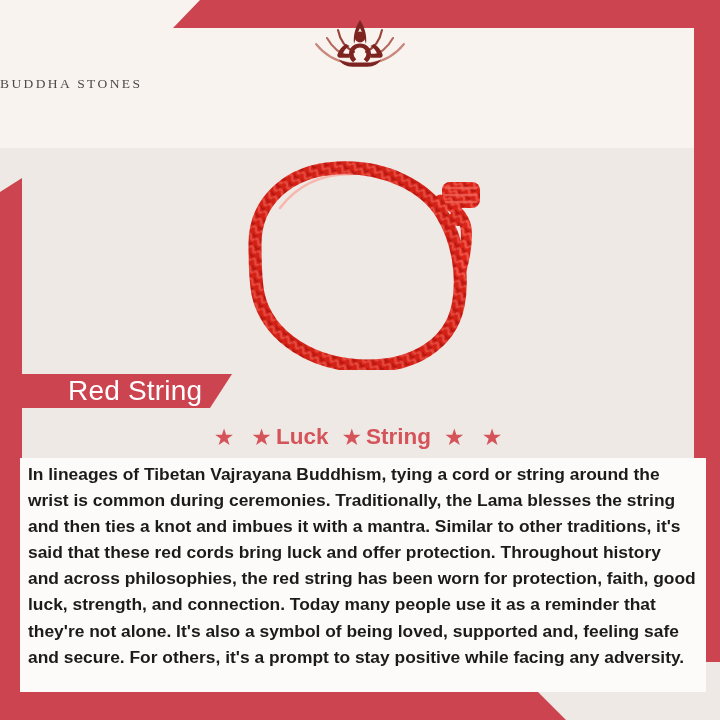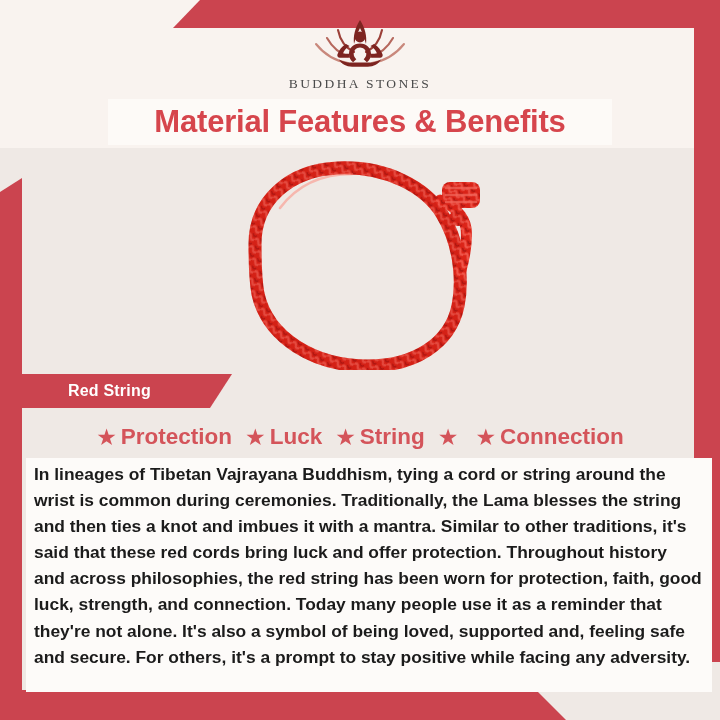--- a/index.html
+++ b/index.html
@@ -38,21 +38,21 @@
     clip-path:polygon(0 14px, 22px 0, 22px 542px, 0 542px);
   }
   .frame-bottom{
     position:absolute;left:0;bottom:0;width:720px;height:30px;
     background:#cb444f;
     clip-path:polygon(0 0, 536px 0, 566px 30px, 0 30px);
   }
   
   .logo{
     position:absolute;left:0;top:14px;width:720px;
-    text-align:center;
+    text-align:left;
   }
   .logo svg{display:block;margin:0 auto;}
   .logo-word{
     margin-top:2px;
     font-family:"Liberation Serif","DejaVu Serif",serif;
     font-size:13.5px;letter-spacing:2.4px;
     color:#4a4a4a;
   }
   
   .title-banner{
@@ -71,21 +71,21 @@
   }
   .photo svg{position:absolute;left:0;top:0;}
   
   .tag{
     position:absolute;left:22px;top:374px;width:210px;height:34px;
     background:#cb444f;
     clip-path:polygon(0 0, 210px 0, 188px 34px, 0 34px);
     display:flex;align-items:center;
   }
   .tag-label{
-    margin-left:46px;font-size:16px;font-weight:bold;color:#ffffff;
+    margin-left:46px;font-size:28px;font-weight:normal;color:#ffffff;
     letter-spacing:0.2px;
   }
   
   .features{
     position:absolute;left:22px;top:418px;width:676px;height:38px;
     display:flex;align-items:center;justify-content:center;
     gap:0px;
   }
   .feature{
     display:flex;align-items:center;
@@ -93,21 +93,21 @@
     white-space:nowrap;
     margin-right:13px;
   }
   .feature:last-child{margin-right:0;}
   .star{
     color:#d4545a;font-size:23px;line-height:1;margin-right:4px;
     display:inline-block;
   }
   
   .body-panel{
-    position:absolute;left:26px;top:458px;width:686px;height:234px;
+    position:absolute;left:20px;top:458px;width:686px;height:234px;
     background:#fdfbf9;
     padding:0;
   }
   .body-text{
     position:absolute;left:8px;top:3px;width:668px;
     font-size:17.4px;line-height:26.1px;color:#1b1b1b;
     font-weight:600;
     text-align:left;
   }
 </style>
@@ -141,23 +141,20 @@
           <path d="M66 29.5 c-6.5 0-11 4.6-11 10.5 0 3.4 1.6 6.4 4.1 8.3 l3.2-3.1 c-1.6-1.3-2.6-3.2-2.6-5.2 0-3.7 2.8-6.5 6.3-6.5 s6.3 2.8 6.3 6.5 c0 2-1 3.9-2.6 5.2 l3.2 3.1 c2.5-1.9 4.1-4.9 4.1-8.3 0-5.9-4.5-10.5-11-10.5 z"></path>
           <path d="M52 30 c-4.2 2.2-7.2 6.2-8.6 10.6 -0.5 1.7 0.7 3.2 2.3 3.2 h8.9 l1.5-4.1 h-7.2 c1.2-3.3 3.5-6.1 6.6-7.7 z"></path>
           <path d="M80 30 c4.2 2.2 7.2 6.2 8.6 10.6 0.5 1.7-0.7 3.2-2.3 3.2 h-8.9 l-1.5-4.1 h7.2 c-1.2-3.3-3.5-6.1-6.6-7.7 z"></path>
           <path d="M45 45.5 c2.2 4.3 7.3 7.2 13.2 7.2 h15.6 c5.9 0 11-2.9 13.2-7.2 -3.4 2.1-7.6 3.1-12.1 3.1 h-17.8 c-4.5 0-8.7-1-12.1-3.1 z"></path>
         </g>
       </svg>
     </span>
     <div class="logo-word">BUDDHA STONES</div>
   </div>
 
-  <div class="title-banner">
-    <div class="title-text">Material Features &amp; Benefits</div>
-  </div>
 
   <div class="photo">
     <svg width="672" height="222" viewBox="0 0 672 222">
       <defs>
         <linearGradient id="cordG" x1="0" y1="0" x2="1" y2="1">
           <stop offset="0%" stop-color="#ea3b2c"></stop>
           <stop offset="50%" stop-color="#d81f1a"></stop>
           <stop offset="100%" stop-color="#c01813"></stop>
         </linearGradient>
         <pattern id="braid" width="9" height="9" patternUnits="userSpaceOnUse" patternTransform="rotate(35)">
@@ -201,36 +198,34 @@
     </svg>
   </div>
 
   <div class="tag">
     <span class="tag-label">Red String</span>
   </div>
 
   <div class="features">
     <span class="feature">
       <span class="star">★</span>
-      <span>Protection</span>
     </span>
     <span class="feature">
       <span class="star">★</span>
       <span>Luck</span>
     </span>
     <span class="feature">
       <span class="star">★</span>
       <span>String</span>
     </span>
     <span class="feature">
       <span class="star">★</span>
     </span>
     <span class="feature">
       <span class="star">★</span>
-      <span>Connection</span>
     </span>
   </div>
 
   <div class="body-panel">
     <div class="body-text">In lineages of Tibetan Vajrayana Buddhism, tying a cord or string around the wrist is common during ceremonies. Traditionally, the Lama blesses the string and then ties a knot and imbues it with a mantra. Similar to other traditions, it's said that these red cords bring luck and offer protection. Throughout history and across philosophies, the red string has been worn for protection, faith, good luck, strength, and connection. Today many people use it as a reminder that they're not alone. It's also a symbol of being loved, supported and, feeling safe and secure. For others, it's a prompt to stay positive while facing any adversity.</div>
   </div>
 
 </div>
 
 </body></html>

